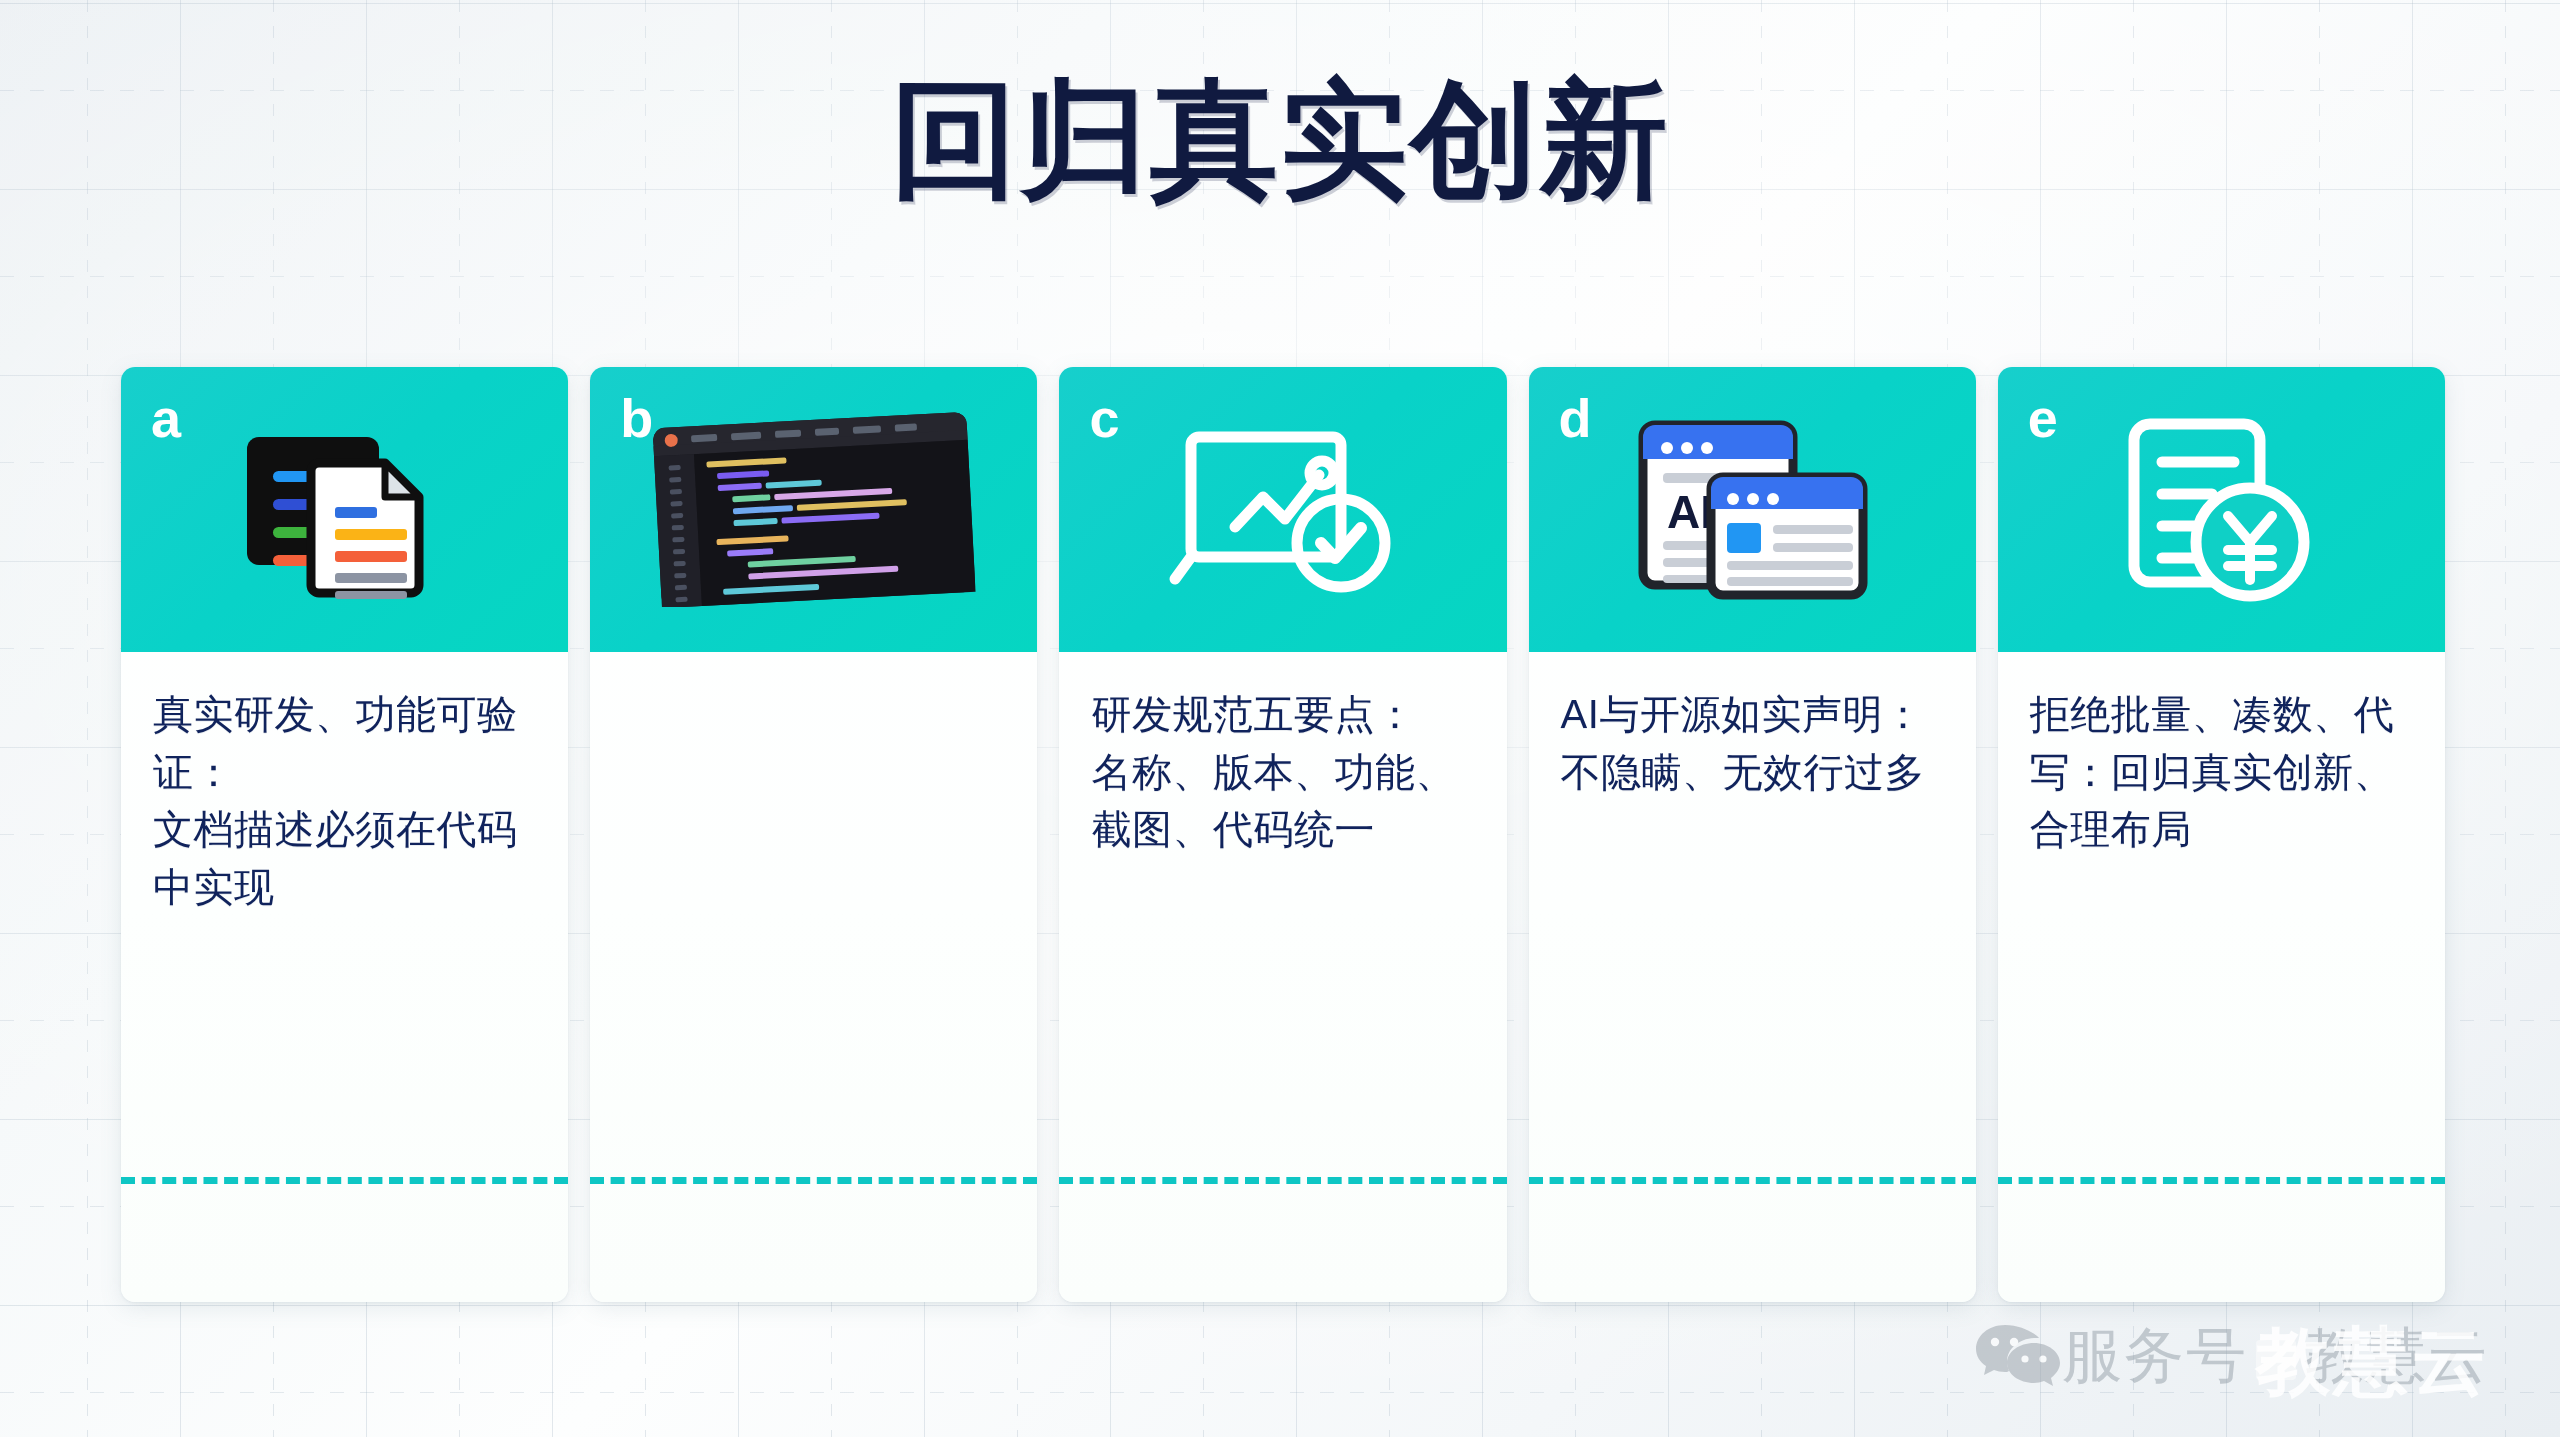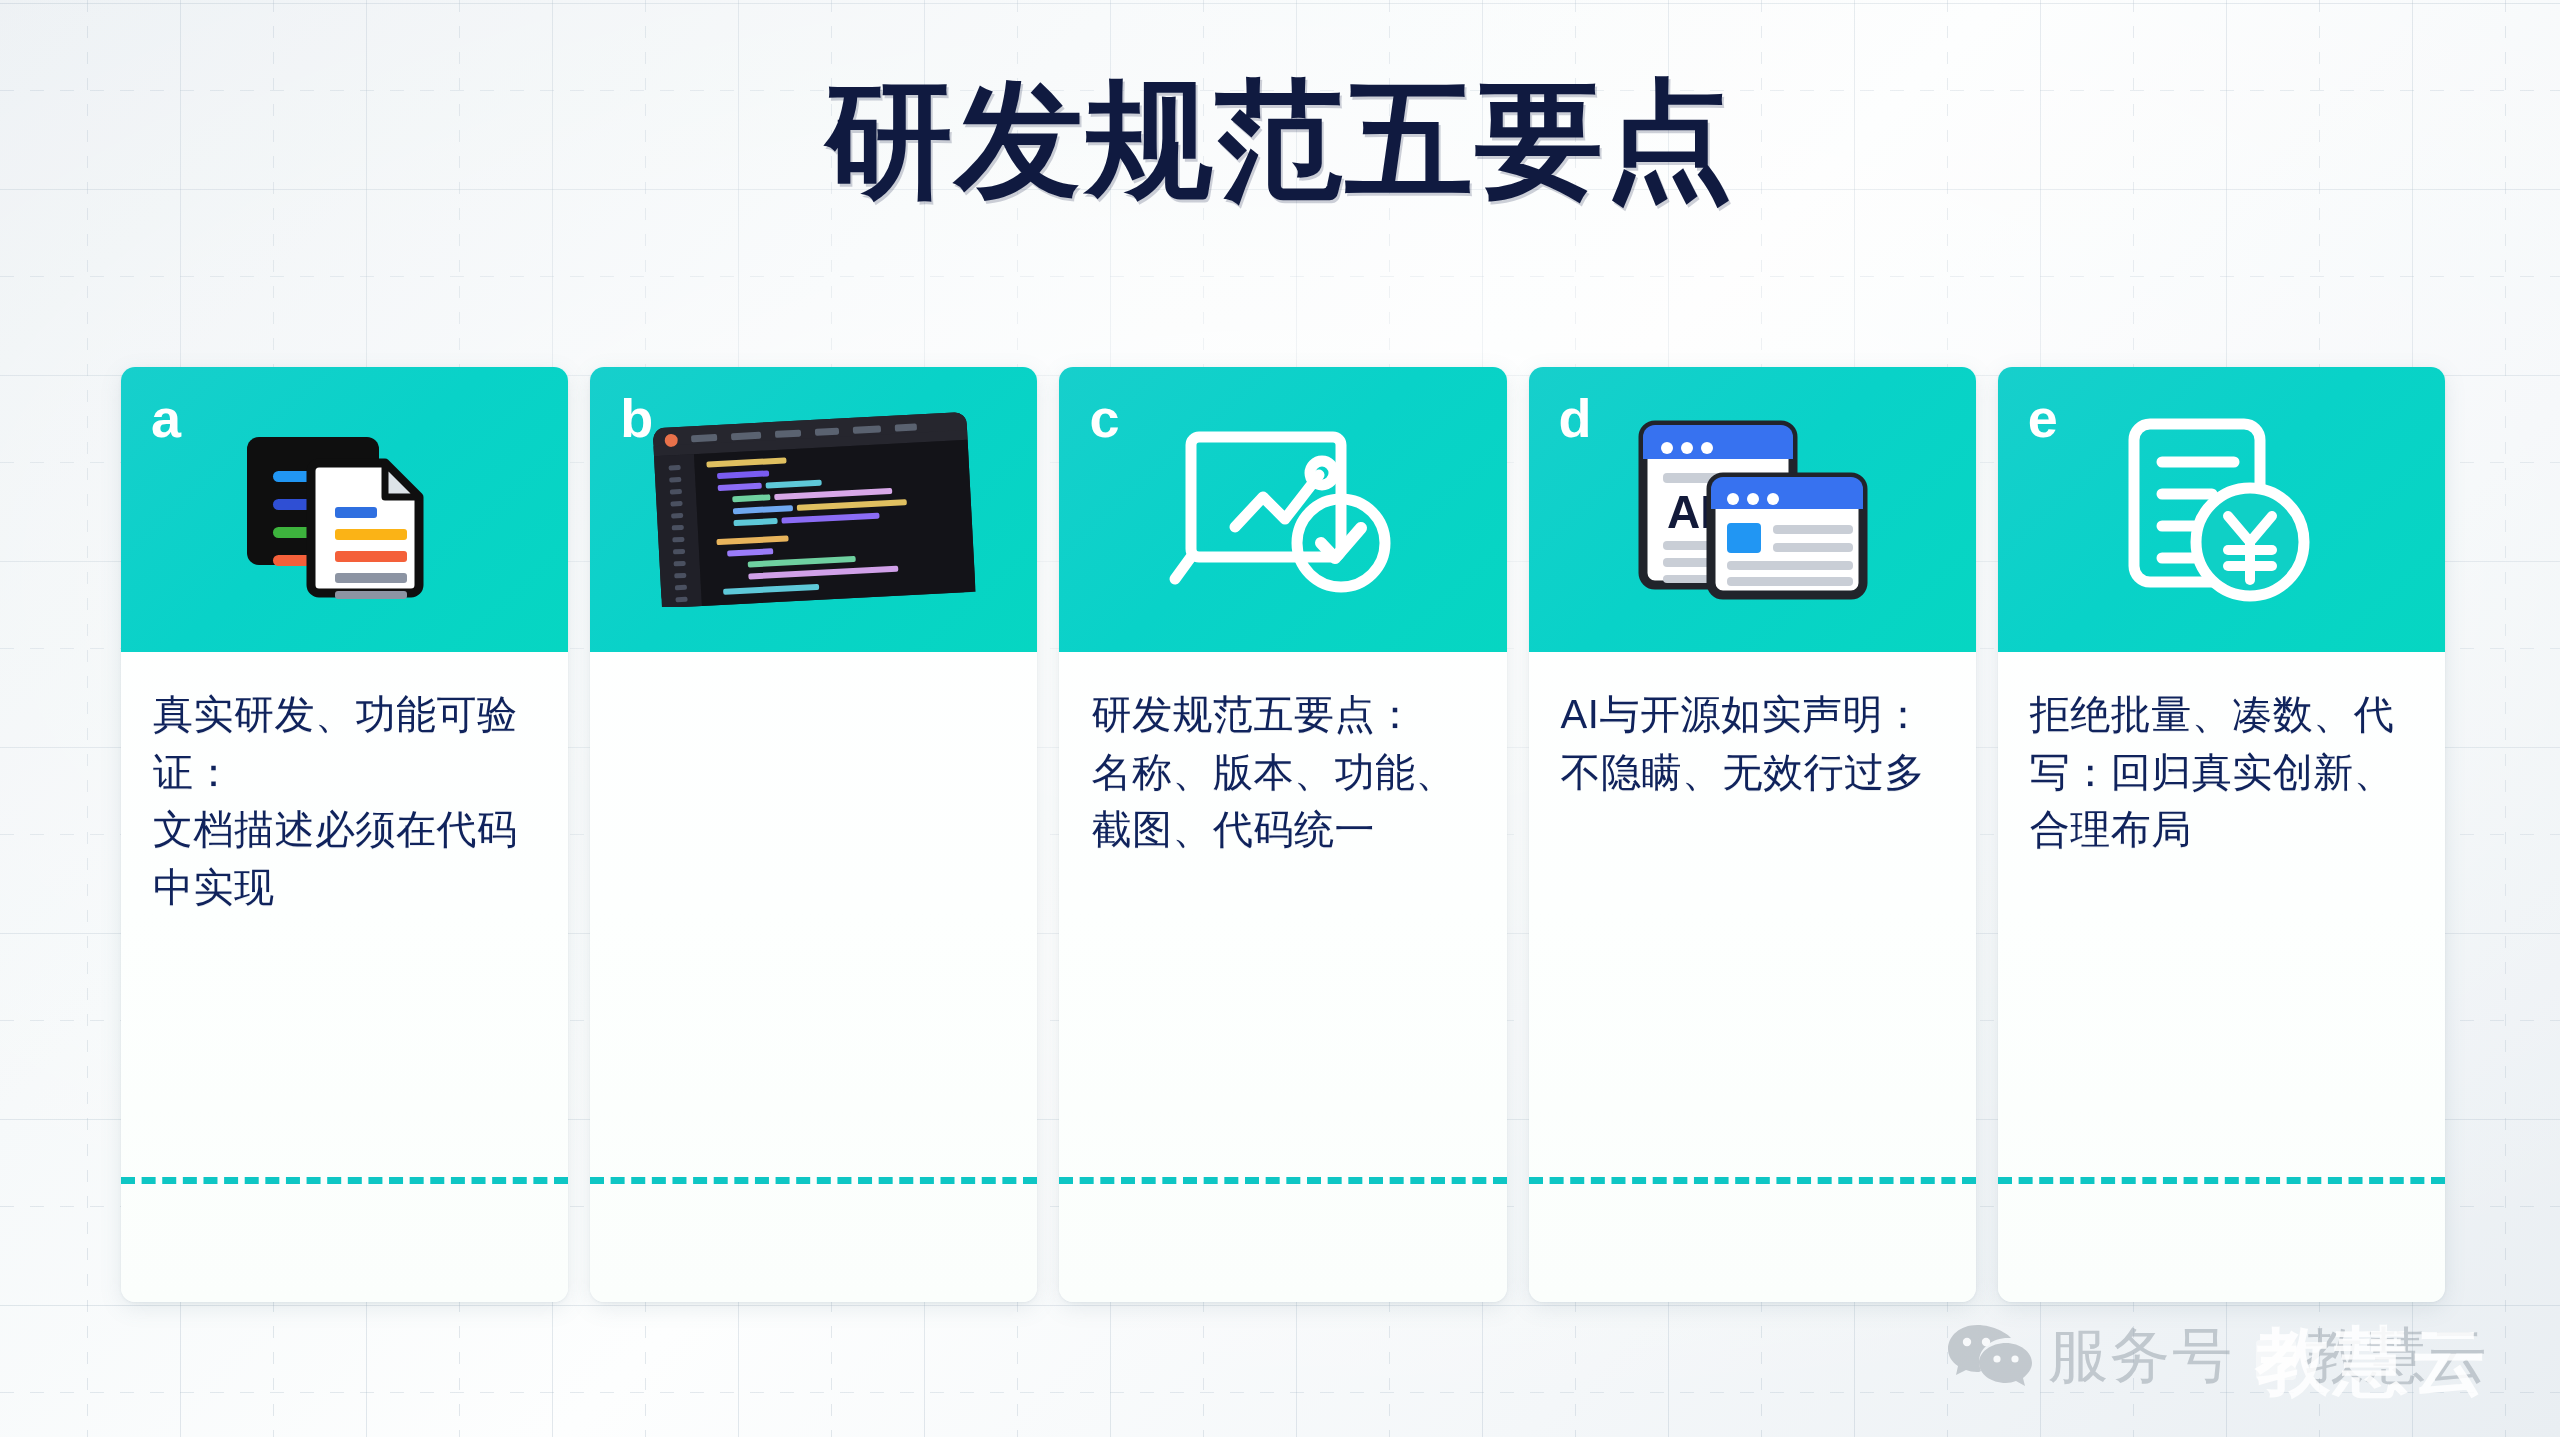--- a/index.html
+++ b/index.html
@@ -165,21 +165,21 @@
     border-top: 7px dashed #0ec6c4;
   }
 
   
   .footer {
     position: absolute;
     right: 70px;
     bottom: 46px;
     display: flex;
     align-items: center;
-    gap: 16px;
+    gap: 2px;
     opacity: 0.52;
   }
   .wechat-icon { display: block; }
   .footer-text {
     font-size: 60px;
     line-height: 1;
     color: #98a2ab;
     font-weight: 400;
     letter-spacing: 2px;
     white-space: nowrap;
@@ -220,21 +220,21 @@
 
 <div class="canvas">
 
   <div class="grid-layer">
     <div class="grid-solid"></div>
     <div class="grid-dash-v"></div>
     <div class="grid-dash-h"></div>
   </div>
   <div class="vignette"></div>
 
-  <div class="title">研发规范五要点</div>
+  <div class="title">回归真实创新</div>
 
   <div class="cards">
 
     <div class="card">
       <div class="card-head">
         <div class="card-letter">a</div>
         <div class="icon-wrap">
           <svg width="220" height="190" viewBox="0 0 220 190">
             <rect x="12" y="22" width="132" height="128" rx="12" fill="#0f0f0f"></rect>
             <rect x="38" y="56" width="88" height="11" rx="5.5" fill="#2196f3"></rect>

